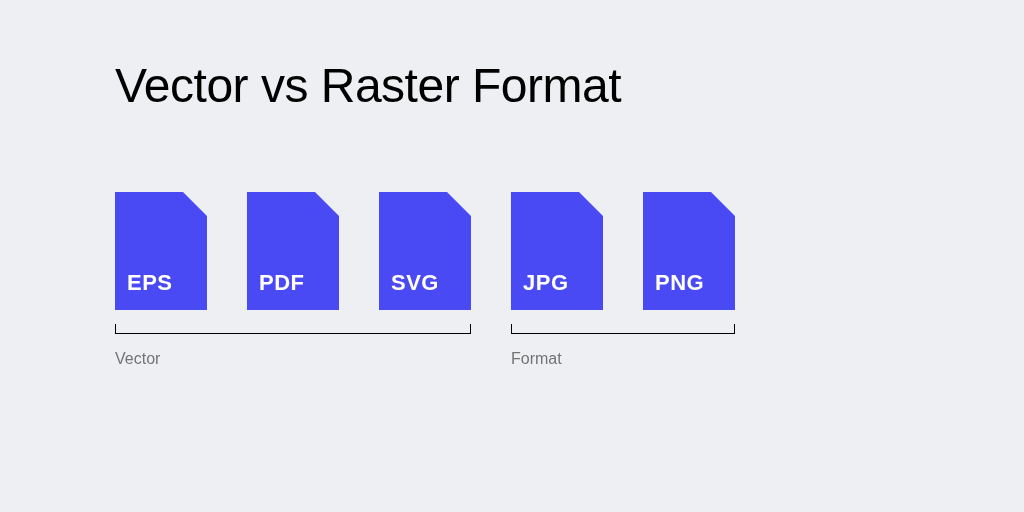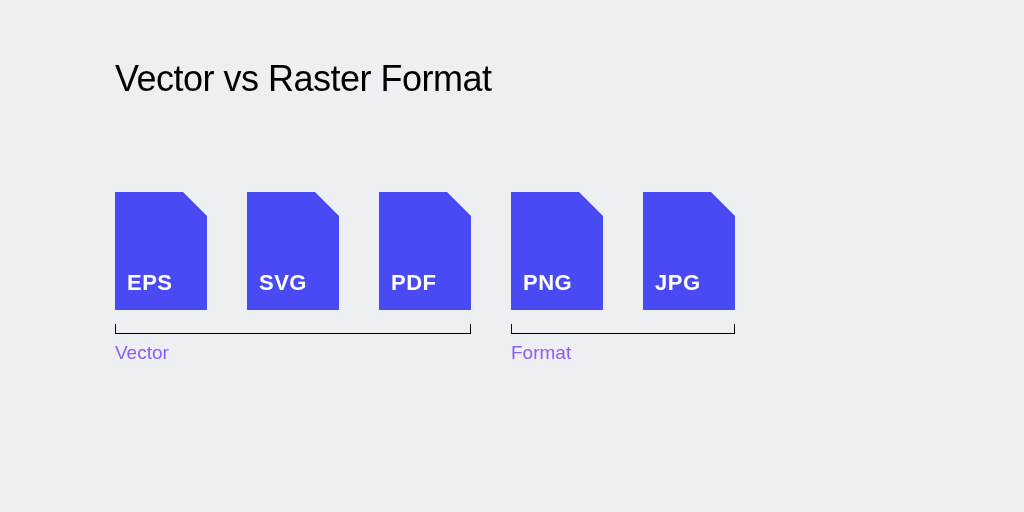--- a/index.html
+++ b/index.html
@@ -7,21 +7,21 @@
       width: 1024px;
       height: 512px;
       background: #eeeff2;
       font-family: -apple-system, BlinkMacSystemFont, "Helvetica Neue", Arial, sans-serif;
       position: relative;
     }
     .title {
       position: absolute;
       top: 58px;
       left: 115px;
-      font-size: 36px;
+      font-size: 48px;
       font-weight: 400;
       color: #000;
       letter-spacing: -0.5px;
     }
     .icons-row {
       position: absolute;
       top: 192px;
       left: 115px;
       display: flex;
       gap: 40px;
@@ -68,54 +68,54 @@
       letter-spacing: 0.5px;
     }
     .bracket {
       margin-top: 14px;
       height: 10px;
       border-left: 1px solid #000;
       border-right: 1px solid #000;
       border-bottom: 1px solid #000;
     }
     .bracket-label {
-      margin-top: 8px;
-      font-size: 19px;
-      color: #8b5cf6;
+      margin-top: 16px;
+      font-size: 16px;
+      color: #737373;
     }
   </style>
 </head>
 <body>
 
 <div class="title">Vector vs Raster Format</div>
 
 <div class="icons-row">
 
   <div class="group">
     <div class="file-set">
       <div class="file">
         <span class="label">EPS</span>
       </div>
       <div class="file">
-        <span class="label">SVG</span>
+        <span class="label">PDF</span>
       </div>
       <div class="file">
-        <span class="label">PDF</span>
+        <span class="label">SVG</span>
       </div>
     </div>
     <div class="bracket"></div>
     <div class="bracket-label">Vector</div>
   </div>
 
   <div class="group">
     <div class="file-set">
       <div class="file">
-        <span class="label">PNG</span>
+        <span class="label">JPG</span>
       </div>
       <div class="file">
-        <span class="label">JPG</span>
+        <span class="label">PNG</span>
       </div>
     </div>
     <div class="bracket"></div>
     <div class="bracket-label">Format</div>
   </div>
 
 </div>
 
 </body></html>

